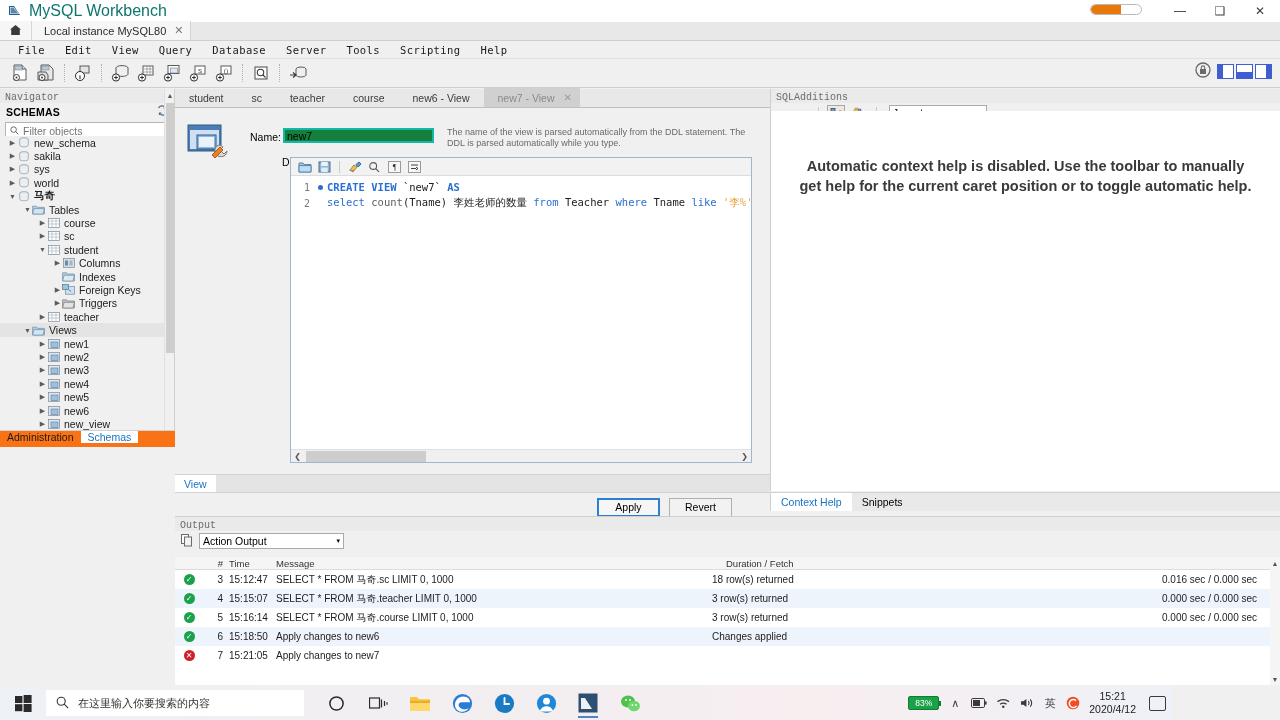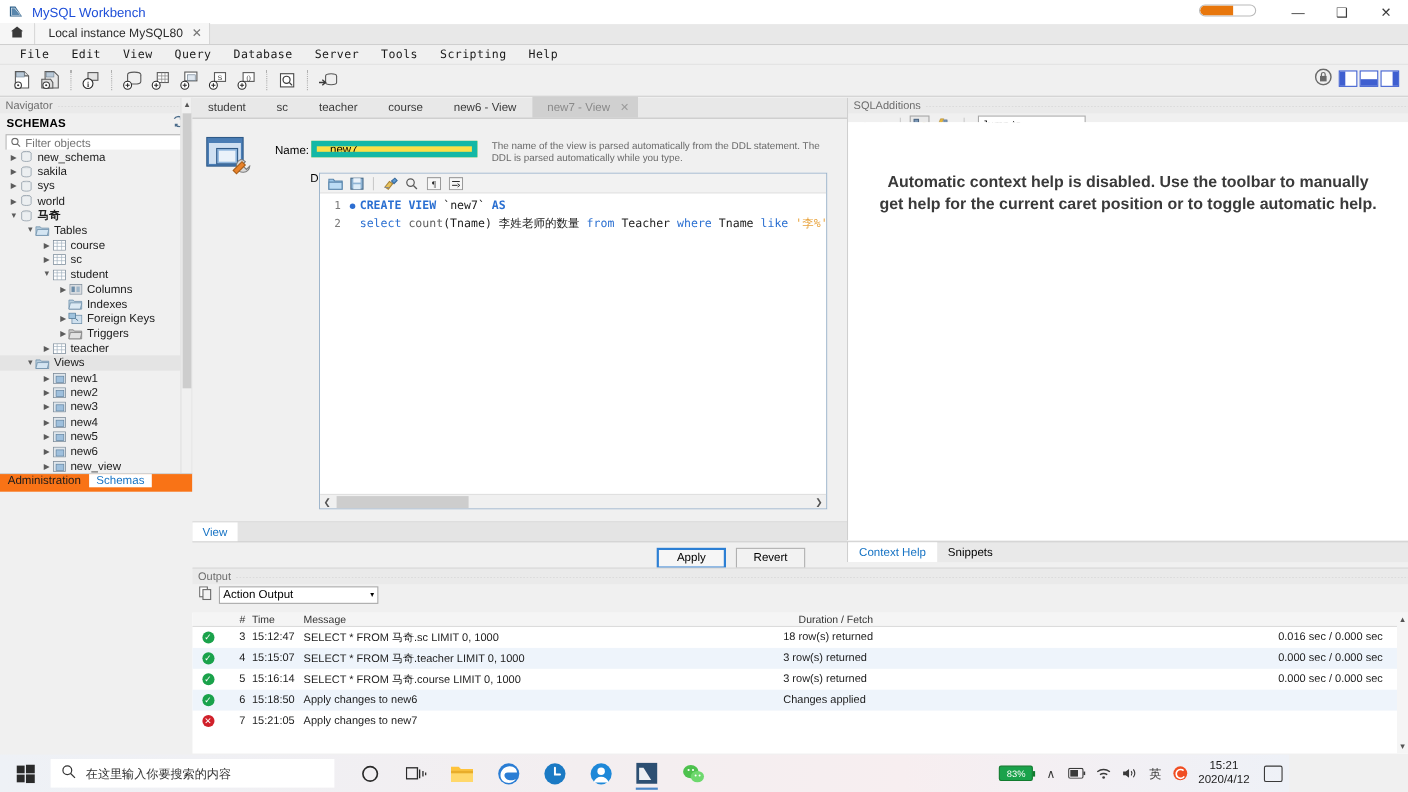--- a/index.html
+++ b/index.html
@@ -10,21 +10,21 @@
   }
   .app { position: relative; width: 1280px; height: 720px; }
 
   
   .titlebar {
     position: absolute; left: 0; top: 0; width: 1280px; height: 22px;
     background: #ffffff; display: flex; align-items: center;
   }
   .tb-logo { width: 14px; height: 14px; margin: 0 7px 0 8px; position: relative; }
   .tb-logo svg { display: block; }
-  .tb-title { font-size: 12px; color: #1d4ed8; }
+  .tb-title { font-size: 16px; color: #0f766e; }
   .tb-progress {
     position: absolute; left: 1090px; top: 4px; width: 52px; height: 11px;
     border: 1px solid #b9b9b9; border-radius: 6px; background: #fff; overflow: hidden;
   }
   .tb-progress i { display: block; height: 100%; width: 60%; background: #e8770c; border-radius: 6px 0 0 6px; }
   .wbtns { position: absolute; right: 0; top: 0; height: 22px; display: flex; }
   .wbtn {
     width: 40px; height: 22px; display: flex; align-items: center; justify-content: center;
     font-size: 12px; color: #3b3b3b;
   }
@@ -75,21 +75,21 @@
   .pbtn.bottom::before { content: ""; position: absolute; left: 0; right: 0; bottom: 0; height: 6px; background: #3f5fd0; }
   .pbtn.right::before { content: ""; position: absolute; right: 0; top: 0; bottom: 0; width: 5px; background: #3f5fd0; }
 
   
   .navigator {
     position: absolute; left: 0; top: 89px; width: 175px; height: 358px;
     background: #f0f0f0; border-right: 1px solid #cfcfcf;
   }
   .panel-head {
     height: 14px; font-size: 10px; color: #6d6d6d; padding-left: 5px;
-    background: #eaeaea; display: flex; align-items: center; position: relative;
+    background: #eaeaea; display: flex; align-items: flex-end; position: relative; font-family: Liberation Mono, monospace;
   }
   .panel-head .dots { flex: 1; height: 1px; margin-left: 4px;
       background-image: radial-gradient(#c2c2c2 40%, transparent 41%);
       background-size: 3px 3px; background-repeat: repeat-x; opacity: .9; }
   .schemas-bar {
     height: 17px; display: flex; align-items: center; justify-content: space-between;
     padding: 0 6px; background: #f0f0f0;
   }
   .schemas-bar b { font-size: 10.5px; letter-spacing: .2px; }
   .filterbox {
@@ -160,22 +160,22 @@
 
   .editor-body {
     position: absolute; left: 0; top: 19px; right: 0; height: 367px;
     background: #f0f0f0; border-bottom: 1px solid #d2d2d2;
   }
   .view-icon { position: absolute; left: 11px; top: 13px; width: 46px; height: 42px; }
   .lbl-name { position: absolute; left: 75px; top: 23px; font-size: 10.5px; }
   .lbl-ddl  { position: absolute; left: 83px; top: 48px; font-size: 10.5px; margin-left: 24px; }
   .name-input {
     position: absolute; left: 108px; top: 20px; width: 151px; height: 15px;
-    border: 5px solid #14b8a6; background: #fde047; font-size: 10.5px;
-    padding: 0 12px; outline: none; font-family: "Liberation Sans", sans-serif;
+    border: 2px solid #14b8a6; background: #15803d; font-size: 10.5px;
+    padding: 0 2px; outline: none; font-family: "Liberation Sans", sans-serif;
   }
   .hint {
     position: absolute; left: 272px; top: 19px; width: 300px; font-size: 9px;
     color: #6a6a6a; line-height: 11px;
   }
   .ddl-wrap {
     position: absolute; left: 115px; top: 49px; right: 18px; bottom: 11px;
     background: #fff; border: 1px solid #9fb6cc;
   }
   .ddl-toolbar {

